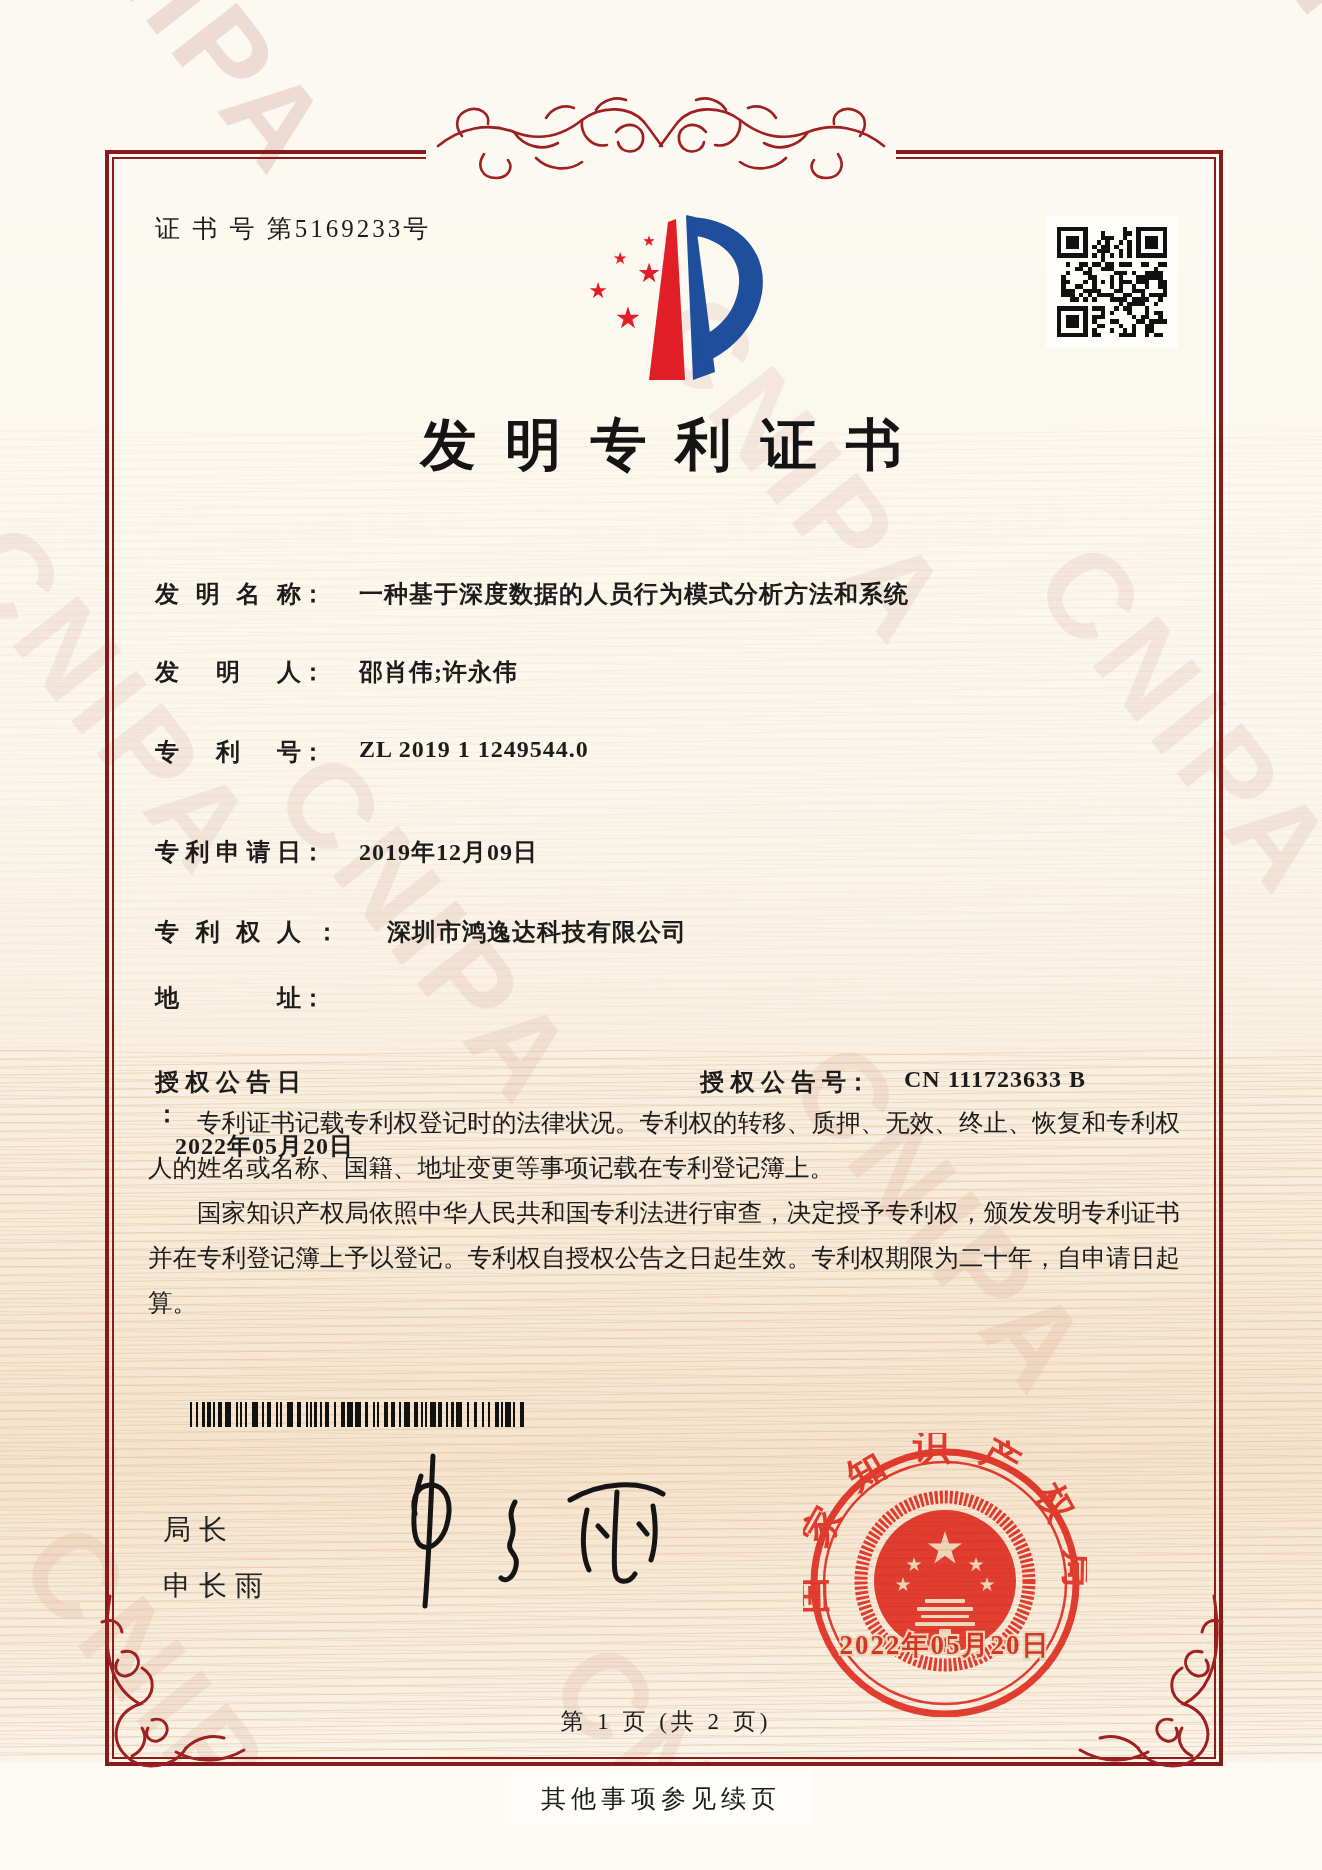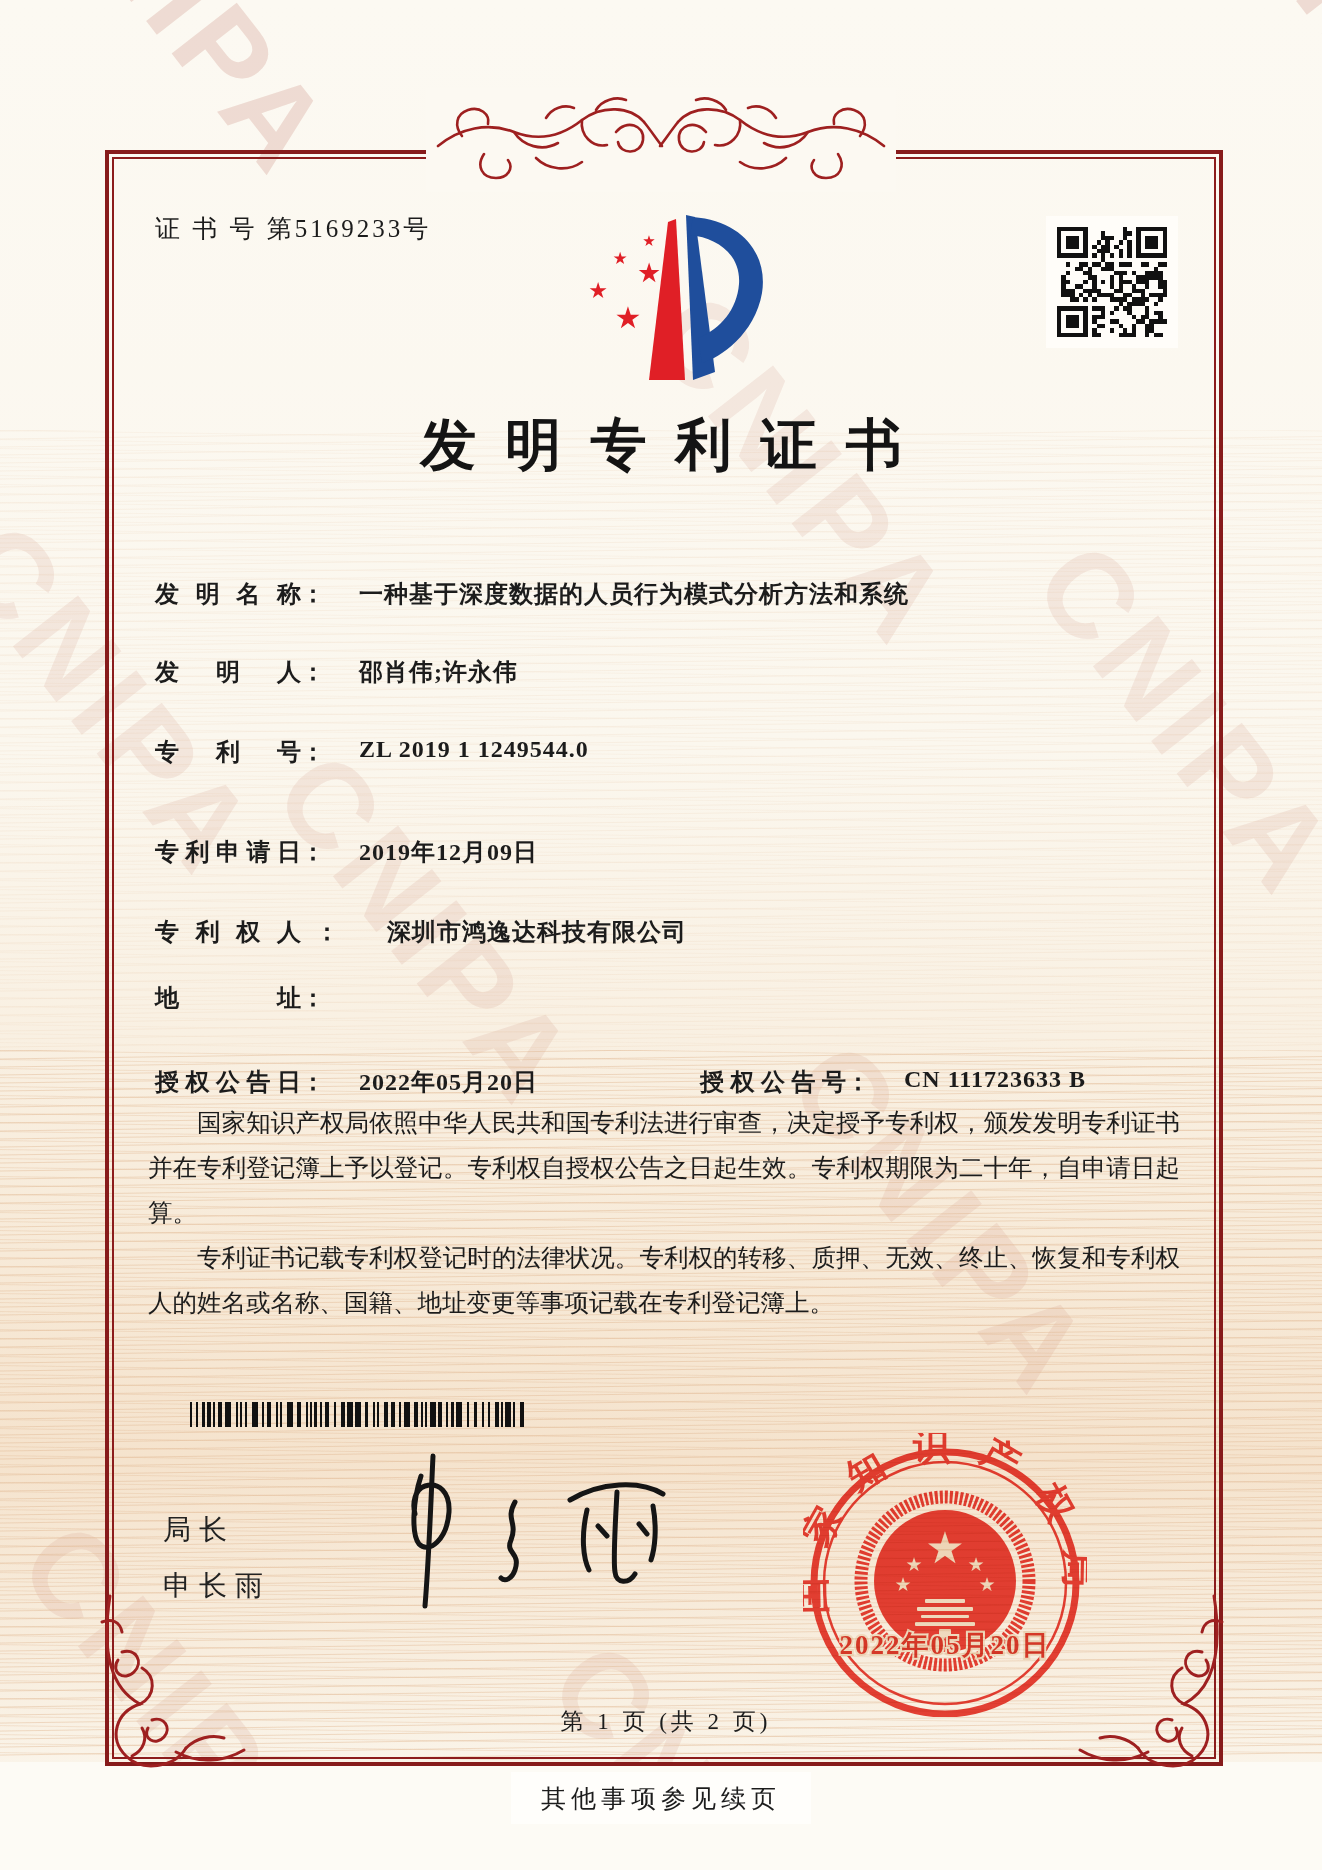--- a/index.html
+++ b/index.html
@@ -42,21 +42,21 @@
          text-align:center; font-size:56px; font-weight:bold; letter-spacing:0.52em;
          text-indent:0.52em; color:#141414;}
   
   .fields{position:absolute; left:155px; top:0; width:1010px; z-index:2; font-size:24px;}
   .frow{position:absolute; left:0; display:flex; align-items:flex-start;font-weight:bold;}
   .flabel{display:inline-block; width:146px; text-align:justify; text-align-last:justify; flex:none;}
   .fcolon{flex:none; margin-right:14px;}
   .fvalue{letter-spacing:1px;margin-left:20px;}
   .frow.r-name{top:578px;}  .frow.r-inventor{top:656px;}  .frow.r-patno{top:736px;}
   .frow.r-filing{top:836px;} .frow.r-patentee{top:916px;gap:14px;}  .frow.r-address{top:982px;}
-  .frow.r-grant{top:1066px; width:1010px;}
+  .frow.r-grant{top:1066px; width:1010px;flex-direction:column;}
   .addr-val{line-height:42px; max-width:740px;}
   .grant-no{position:absolute; left:545px; top:0; display:flex;}
   .grant-no .flabel{width:146px;}
   
   .bodytext{position:absolute; left:148px; top:1100px; width:1032px; z-index:2;
             font-size:24.5px; line-height:45px; text-align:justify;}
   .bodytext p{margin:0; text-indent:2em;}
   
   .barcode{position:absolute; left:190px; top:1402px; z-index:2;}
   
@@ -514,22 +514,22 @@
       <span class="fvalue">2022年05月20日</span>
       <span class="grant-no">
         <span class="flabel">授权公告号</span>
           <span class="fcolon">：</span>
         <span class="fvalue">CN 111723633 B</span>
       </span>
     </div>
   </div>
 
   <div class="bodytext">
+    <p>专利证书记载专利权登记时的法律状况。专利权的转移、质押、无效、终止、恢复和专利权人的姓名或名称、国籍、地址变更等事项记载在专利登记簿上。</p>
     <p>国家知识产权局依照中华人民共和国专利法进行审查，决定授予专利权，颁发发明专利证书并在专利登记簿上予以登记。专利权自授权公告之日起生效。专利权期限为二十年，自申请日起算。</p>
-    <p>专利证书记载专利权登记时的法律状况。专利权的转移、质押、无效、终止、恢复和专利权人的姓名或名称、国籍、地址变更等事项记载在专利登记簿上。</p>
   </div>
 
   <div class="barcode">
     <svg id="bc" width="340" height="25" viewBox="0 0 340 25" shape-rendering="crispEdges">
         <rect x="0" y="0" width="2" height="25" fill="#111"></rect>
         <rect x="6" y="0" width="2" height="25" fill="#111"></rect>
         <rect x="12" y="0" width="3" height="25" fill="#111"></rect>
         <rect x="17" y="0" width="4" height="25" fill="#111"></rect>
         <rect x="23" y="0" width="2" height="25" fill="#111"></rect>
         <rect x="28" y="0" width="4" height="25" fill="#111"></rect>

